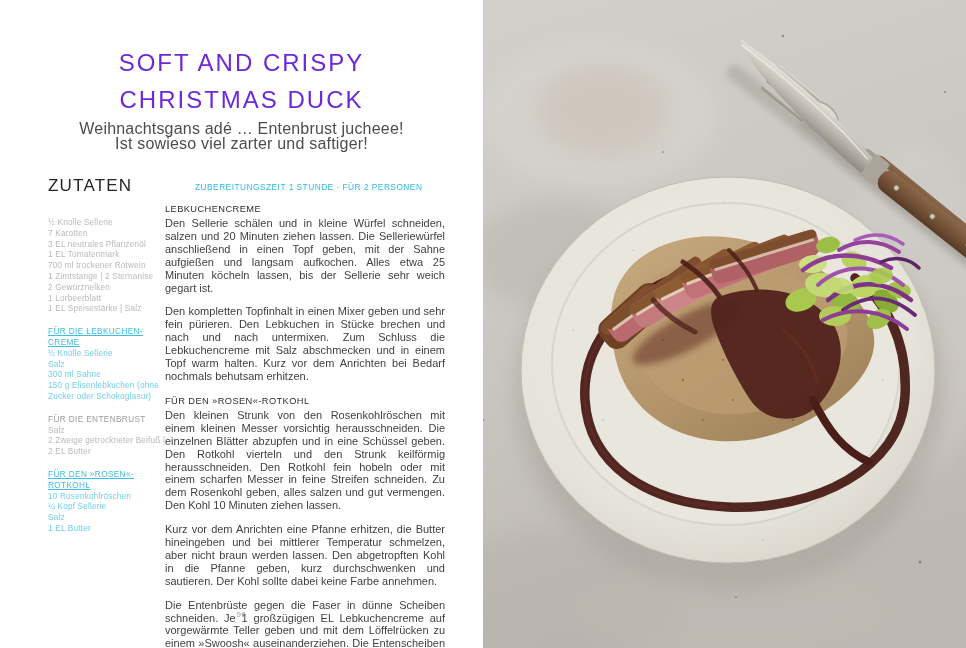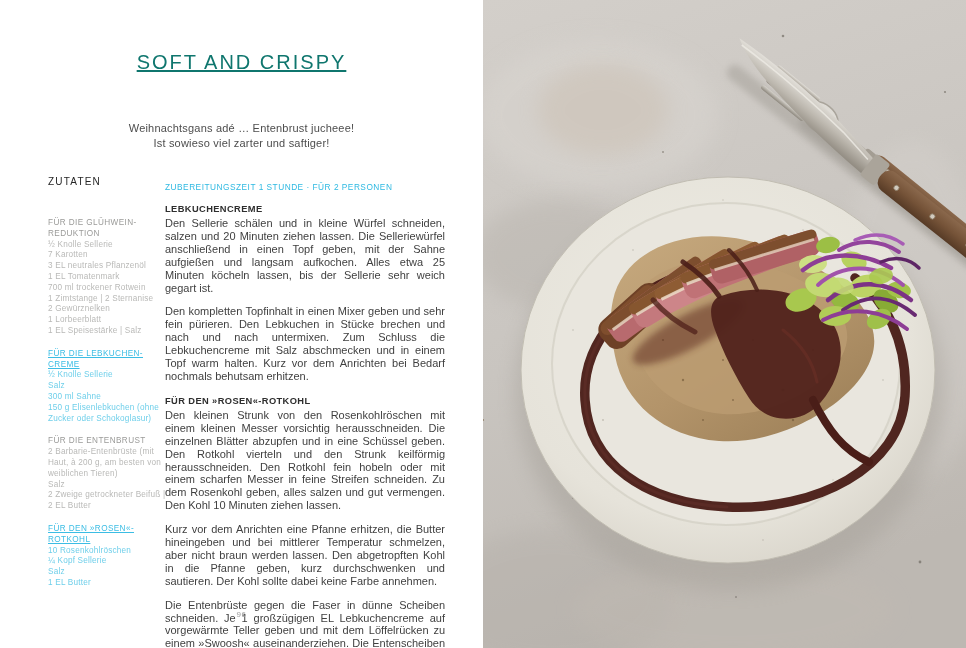--- a/index.html
+++ b/index.html
@@ -5,92 +5,90 @@
   html,body{margin:0;padding:0;}
   body{
     width:966px;height:648px;overflow:hidden;background:#ffffff;
     font-family:"Liberation Sans",sans-serif;position:relative;
   }
   .left-page{position:absolute;left:0;top:0;width:483px;height:648px;background:#ffffff;}
   .photo-page{position:absolute;left:483px;top:0;width:483px;height:648px;}
 
   .title-block{position:absolute;top:44px;left:0;width:483px;text-align:center;}
   .title{
-    font-size:20px;line-height:37px;letter-spacing:2px;color:#0f766e;
+    font-size:24px;line-height:37px;letter-spacing:2px;color:#6d28d9;
     font-weight:400;
-    text-decoration:underline;
   }
   .subtitle-block{position:absolute;top:121px;left:0;width:483px;text-align:center;}
-  .subtitle{font-size:11px;line-height:15px;color:#4d4d4d;letter-spacing:.2px;}
+  .subtitle{font-size:16px;line-height:15px;color:#4d4d4d;letter-spacing:.2px;}
 
   .zutaten{
     position:absolute;top:176px;left:48px;
-    font-size:10px;letter-spacing:1.2px;color:#262626;
+    font-size:17px;letter-spacing:1.2px;color:#262626;
   }
 
   .ing-col{position:absolute;top:218px;left:48px;width:118px;}
   .ing-group{margin-bottom:12px;}
   .ing-head{font-size:8.2px;line-height:10.8px;letter-spacing:.4px;}
   .ing-item{font-size:8.2px;line-height:10.8px;letter-spacing:.2px;}
   .ing-group.gray .ing-head{color:#9b9b99;}
   .ing-group.gray .ing-item{color:#b9b9b7;}
   .ing-group.blue .ing-head{color:#3bbde4;text-decoration:underline;}
   .ing-group.blue .ing-item{color:#6fcfea;}
 
   .method-col{position:absolute;top:182px;left:165px;width:280px;}
-  .meta{font-size:8.3px;letter-spacing:.5px;color:#2eb9e2;margin-bottom:12px;}
+  .meta{font-size:8.3px;letter-spacing:.5px;color:#2eb9e2;margin-bottom:12px;margin-left:30px;}
   .m-head{
-    font-size:9.3px;font-weight:bold;color:#2e2e2e;letter-spacing:.4px;
+    font-size:9.3px;font-weight:normal;color:#2e2e2e;letter-spacing:.4px;
     margin:13px 0 3px 0;
   }
   .m-sec:first-child .m-head{margin-top:0;}
   .m-para{
     font-family:Liberation Sans, sans-serif;font-size:11px;line-height:12.9px;
     color:#3f3f3f;text-align:justify;margin:0 0 11px 0;
   }
   .page-num{position:absolute;top:610px;left:0;width:483px;text-align:center;
     font-size:8px;color:#9a9a9a;letter-spacing:.5px;}
 </style>
 </head>
 <body>
 
 <div class="left-page">
   <div class="title-block">
     <div class="title">SOFT AND CRISPY</div>
+    <div class="title">CHRISTMAS DUCK</div>
   </div>
   <div class="subtitle-block">
     <div class="subtitle">Weihnachtsgans adé … Entenbrust jucheee!</div>
     <div class="subtitle">Ist sowieso viel zarter und saftiger!</div>
   </div>
 
   <div class="zutaten">ZUTATEN</div>
 
   <div class="ing-col">
       <div class="ing-group gray">
-        <div class="ing-head">FÜR DIE GLÜHWEIN-REDUKTION</div>
         <div class="ing-item">½ Knolle Sellerie</div>
         <div class="ing-item">7 Karotten</div>
         <div class="ing-item">3 EL neutrales Pflanzenöl</div>
         <div class="ing-item">1 EL Tomatenmark</div>
         <div class="ing-item">700 ml trockener Rotwein</div>
         <div class="ing-item">1 Zimtstange | 2 Sternanise</div>
         <div class="ing-item">2 Gewürznelken</div>
         <div class="ing-item">1 Lorbeerblatt</div>
         <div class="ing-item">1 EL Speisestärke | Salz</div>
       </div>
       <div class="ing-group blue">
         <div class="ing-head">FÜR DIE LEBKUCHEN-CREME</div>
         <div class="ing-item">½ Knolle Sellerie</div>
         <div class="ing-item">Salz</div>
         <div class="ing-item">300 ml Sahne</div>
         <div class="ing-item">150 g Elisenlebkuchen (ohne Zucker oder Schokoglasur)</div>
       </div>
       <div class="ing-group gray">
         <div class="ing-head">FÜR DIE ENTENBRUST</div>
-        <div class="ing-item">2 Barbarie-Entenbrüste (mit Haut, à 200 g, am besten von weiblichen Tieren)</div>
         <div class="ing-item">Salz</div>
         <div class="ing-item">2 Zweige getrockneter Beifuß | 2 EL Butter</div>
       </div>
       <div class="ing-group blue">
         <div class="ing-head">FÜR DEN »ROSEN«-ROTKOHL</div>
         <div class="ing-item">10 Rosenkohlröschen</div>
         <div class="ing-item">¼ Kopf Sellerie</div>
         <div class="ing-item">Salz</div>
         <div class="ing-item">1 EL Butter</div>
       </div>

